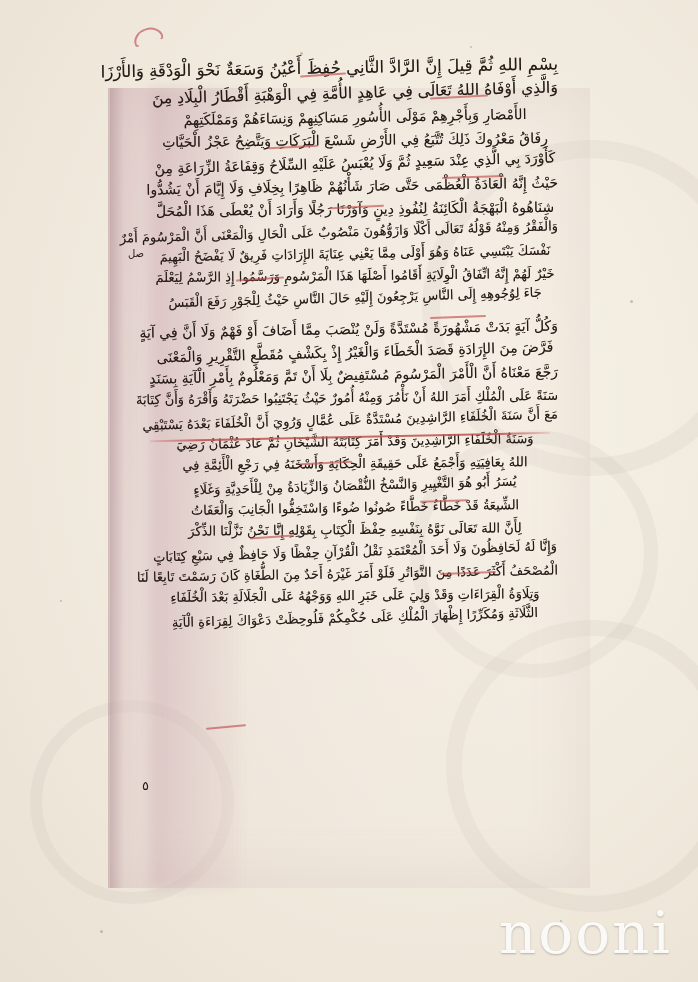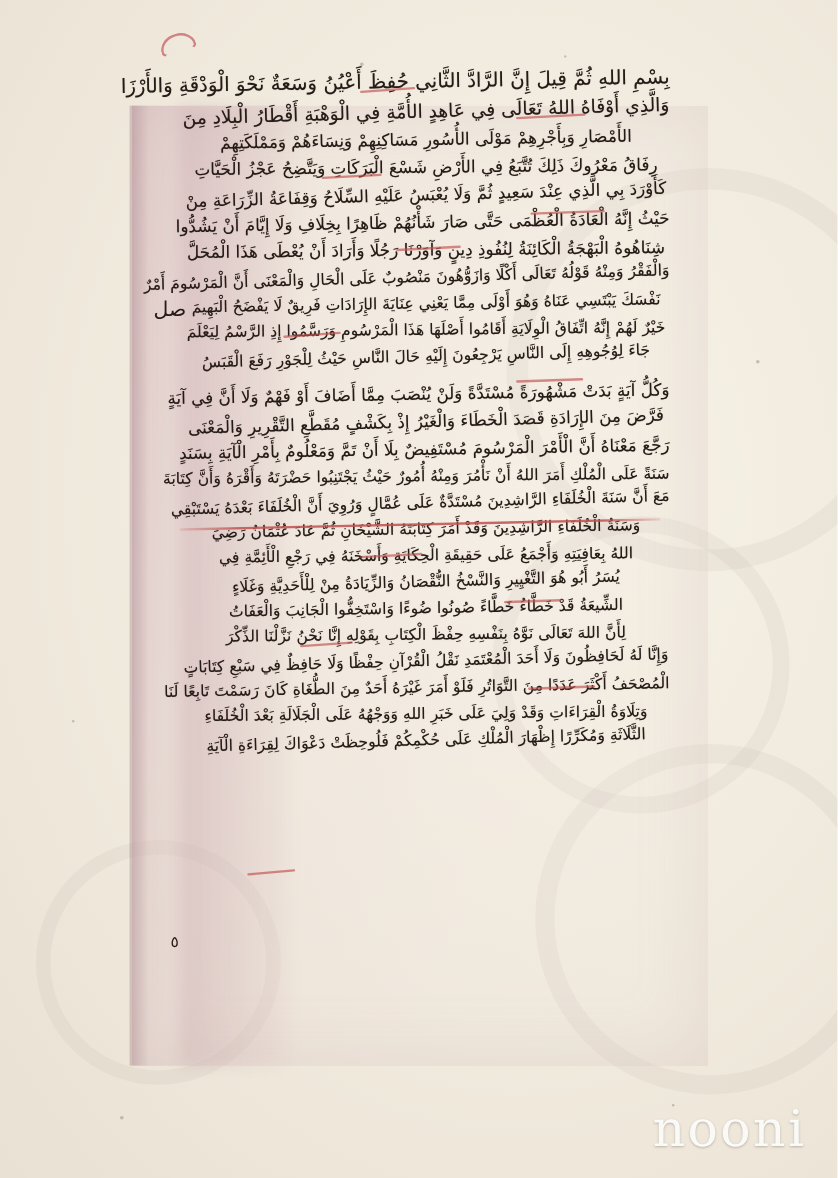--- a/index.html
+++ b/index.html
@@ -112,21 +112,21 @@
     height: 2px;
     background: linear-gradient(90deg, rgba(192,80,77,0.15), rgba(192,80,77,0.85) 12%, rgba(192,80,77,0.85) 88%, rgba(192,80,77,0.15));
     transform: rotate(-1.2deg);
   }
 
   
   .margin-note {
     position: absolute;
     color: #241a16;
     font-family: "DejaVu Sans", sans-serif;
-    font-size: 17px;
+    font-size: 10px;
     direction: rtl;
   }
   .margin-note.small { font-size: 13px; }
 
   
   .flourish {
     position: absolute;
     left: 133px;
     top: 28px;
     width: 26px;
@@ -144,21 +144,21 @@
     background: rgba(120,95,80,0.35);
     border-radius: 50%;
   }
 
   
   .watermark {
     position: absolute;
     right: 26px;
     bottom: 20px;
     font-family: "DejaVu Serif", serif;
-    font-size: 42px;
+    font-size: 58px;
     letter-spacing: 2px;
     color: rgba(255,255,255,0.92);
     text-shadow: 0 1px 2px rgba(120,110,100,0.45);
     line-height: 1;
     user-select: none;
   }
 </style>
 </head>
 <body>
 

